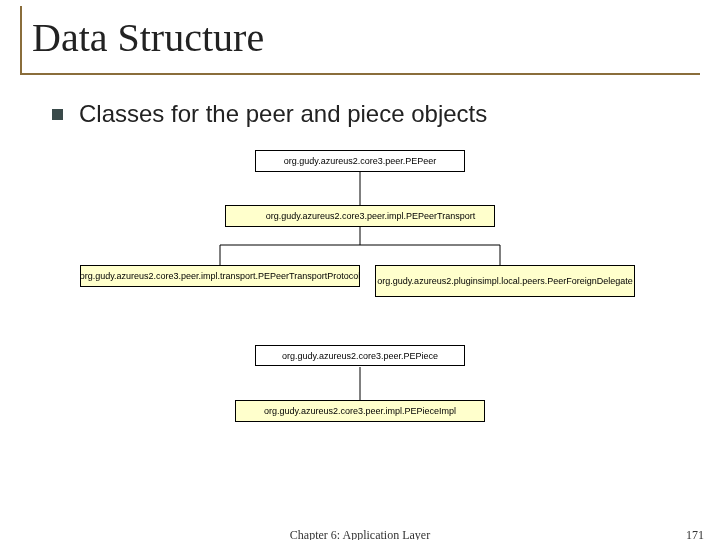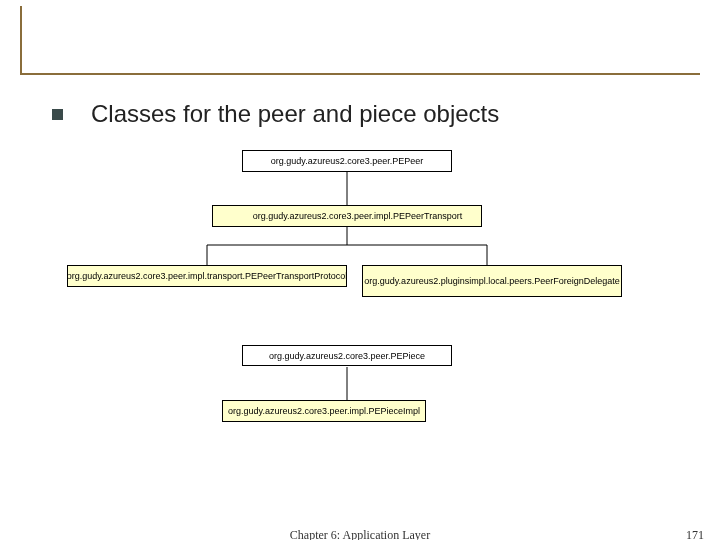--- a/index.html
+++ b/index.html
@@ -41,34 +41,34 @@
   width: 2px;
   height: 67px;
   background: #8a6d3b;
 }
 .bullet-row {
   position: absolute;
   left: 52px;
   top: 100px;
   display: flex;
   align-items: center;
-  gap: 28px;
+  gap: 16px;
 }
 .sq-bullet {
   width: 11px;
   height: 11px;
   background: #3a4a4a;
 }
 .bullet-text {
   font-size: 24px;
   color: #222;
 }
 .diagram {
   position: absolute;
-  left: 67px;
+  left: 80px;
   top: 150px;
   width: 560px;
   height: 310px;
 }
 .node {
   position: absolute;
   border: 1px solid #000;
   font-size: 9px;
   color: #000;
   display: flex;
@@ -105,20 +105,21 @@
 .footer .page {
   position: absolute;
   right: 16px;
 }
 </style>
 </head>
 <body>
 
 <div class="slide">
   <div class="vline"></div>
+  <div class="title">Data Structure</div>
   <div class="underline"></div>
 
   <div class="bullet-row">
     <div class="sq-bullet"></div>
     <div class="bullet-text">Classes for the peer and piece objects</div>
   </div>
 
   <div class="diagram">
     <svg class="lines">
 
@@ -133,20 +134,20 @@
       <line x1="420" y1="95" x2="420" y2="115" stroke="#000" stroke-width="1"></line>
 
       <line x1="280" y1="217" x2="280" y2="250" stroke="#000" stroke-width="1"></line>
     </svg>
 
     <div class="node white" style="left:175px; top:0; width:210px; height:22px;">org.gudy.azureus2.core3.peer.PEPeer</div>
     <div class="node yellow" style="left:145px; top:55px; width:270px; height:22px;padding-left:25px;">org.gudy.azureus2.core3.peer.impl.PEPeerTransport</div>
     <div class="node yellow" style="left:0; top:115px; width:280px; height:22px;">org.gudy.azureus2.core3.peer.impl.transport.PEPeerTransportProtocol</div>
     <div class="node yellow" style="left:295px; top:115px; width:260px; height:32px;">org.gudy.azureus2.pluginsimpl.local.peers.PeerForeignDelegate</div>
     <div class="node white" style="left:175px; top:195px; width:210px; height:21px;">org.gudy.azureus2.core3.peer.PEPiece</div>
-    <div class="node yellow" style="left:155px; top:250px; width:204px; height:22px;text-align:center;">org.gudy.azureus2.core3.peer.impl.PEPieceImpl</div>
+    <div class="node yellow" style="left:155px; top:250px; width:250px; height:22px;text-align:center;">org.gudy.azureus2.core3.peer.impl.PEPieceImpl</div>
   </div>
 
   <div class="footer">
     <div class="chapter">Chapter 6: Application Layer</div>
     <div class="page">171</div>
   </div>
 </div>
 
 </body></html>

